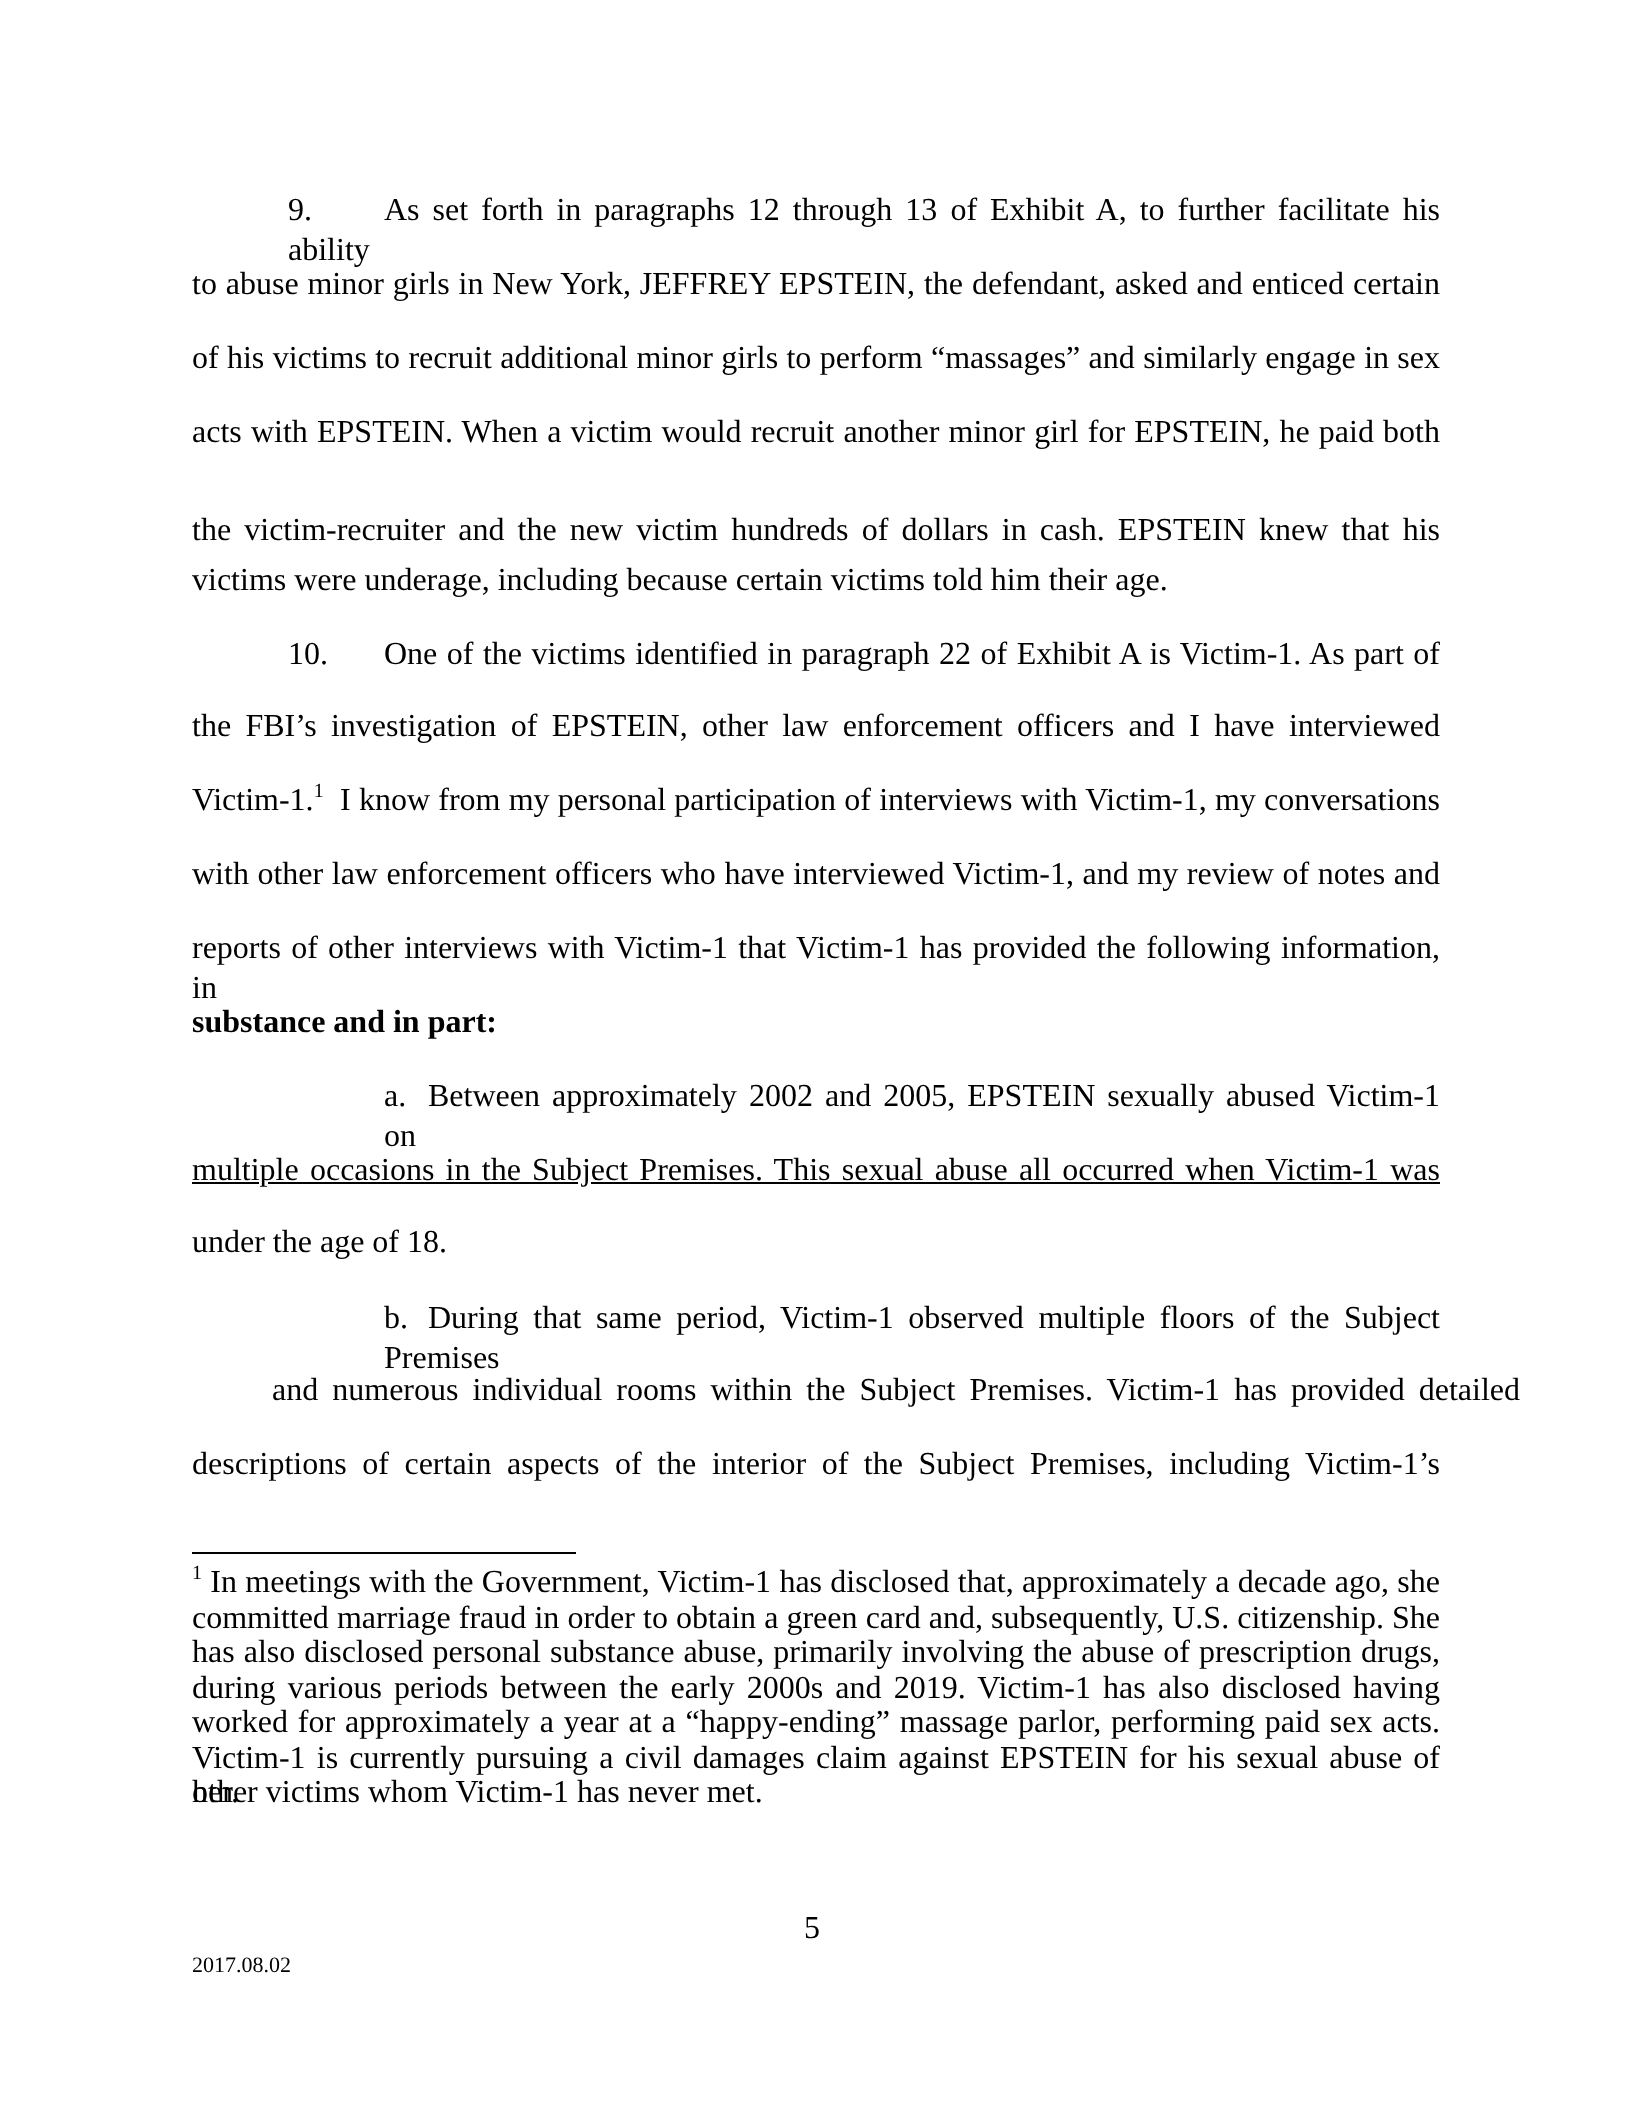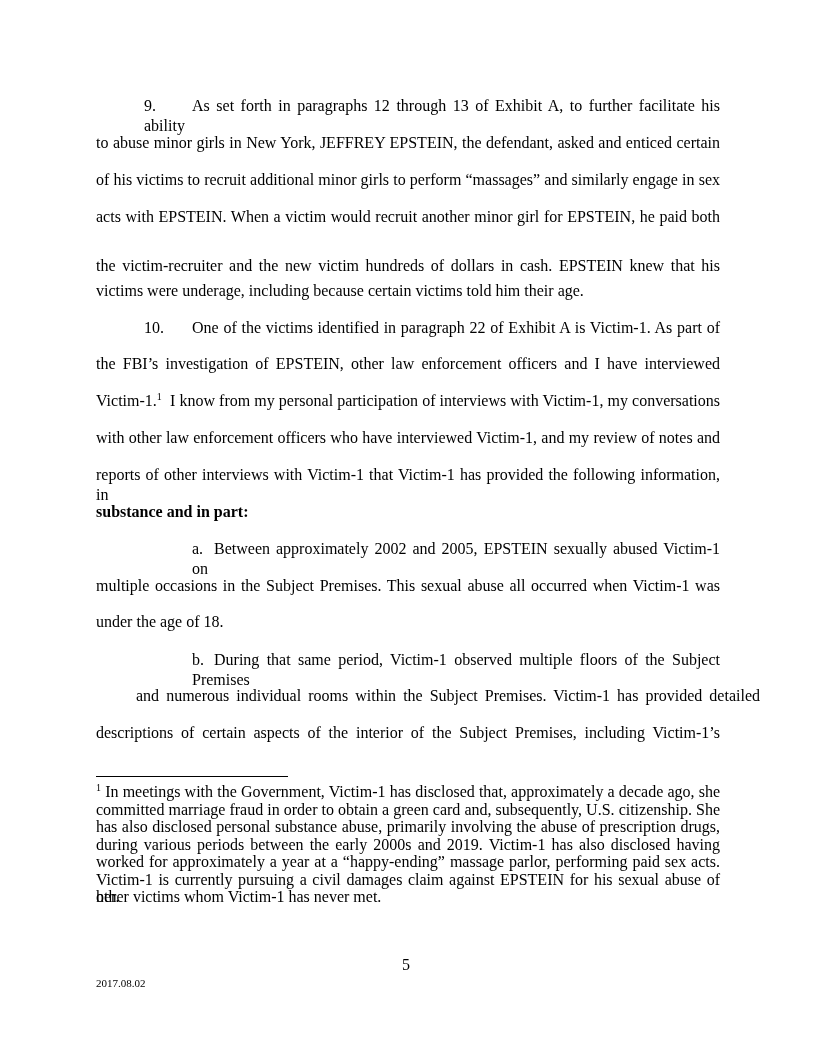--- a/index.html
+++ b/index.html
@@ -41,21 +41,21 @@
   </div>
   <div class="line just" style="top:428px;">with other law enforcement officers who have interviewed Victim-1, and my review of notes and</div>
   <div class="line just" style="top:465px;">reports of other interviews with Victim-1 that Victim-1 has provided the following information, in</div>
   <div class="line" style="top:502px;font-weight:bold;">substance and in part:</div>
 </div>
 
 <div>
   <div class="line just" style="top:539px; padding-left:96px; width:528px;">
     <span class="num" style="width:22px;">a.</span><span>Between approximately 2002 and 2005, EPSTEIN sexually abused Victim-1 on</span>
   </div>
-  <div class="line just" style="top:576px;">multiple occasions in the Subject Premises.  This sexual abuse all occurred when Victim-1 was</div>
+  <div class="line just" style="top:576px;text-decoration:underline;">multiple occasions in the Subject Premises.  This sexual abuse all occurred when Victim-1 was</div>
   <div class="line" style="top:612px;">under the age of 18.</div>
 </div>
 
 <div>
   <div class="line just" style="top:650px; padding-left:96px; width:528px;">
     <span class="num" style="width:22px;">b.</span><span>During that same period, Victim-1 observed multiple floors of the Subject Premises</span>
   </div>
   <div class="line just" style="top:686px;margin-left:40px;">and numerous individual rooms within the Subject Premises.  Victim-1 has provided detailed</div>
   <div class="line just" style="top:723px;">descriptions of certain aspects of the interior of the Subject Premises, including Victim-1’s</div>
 </div>

